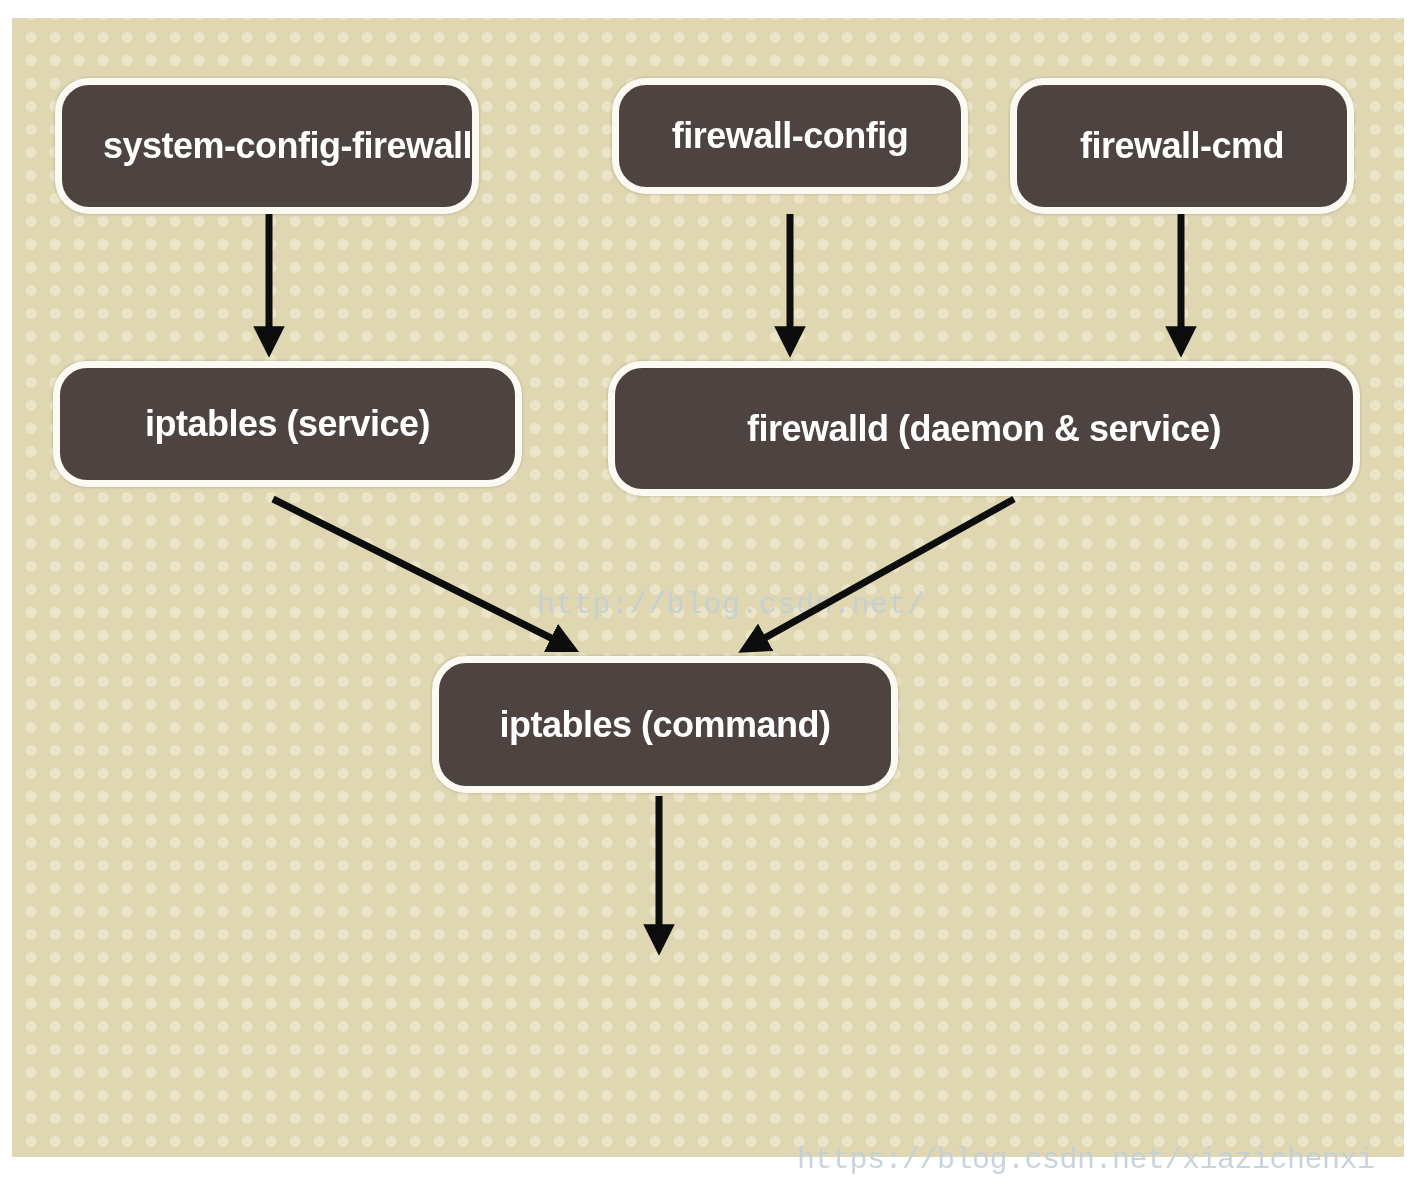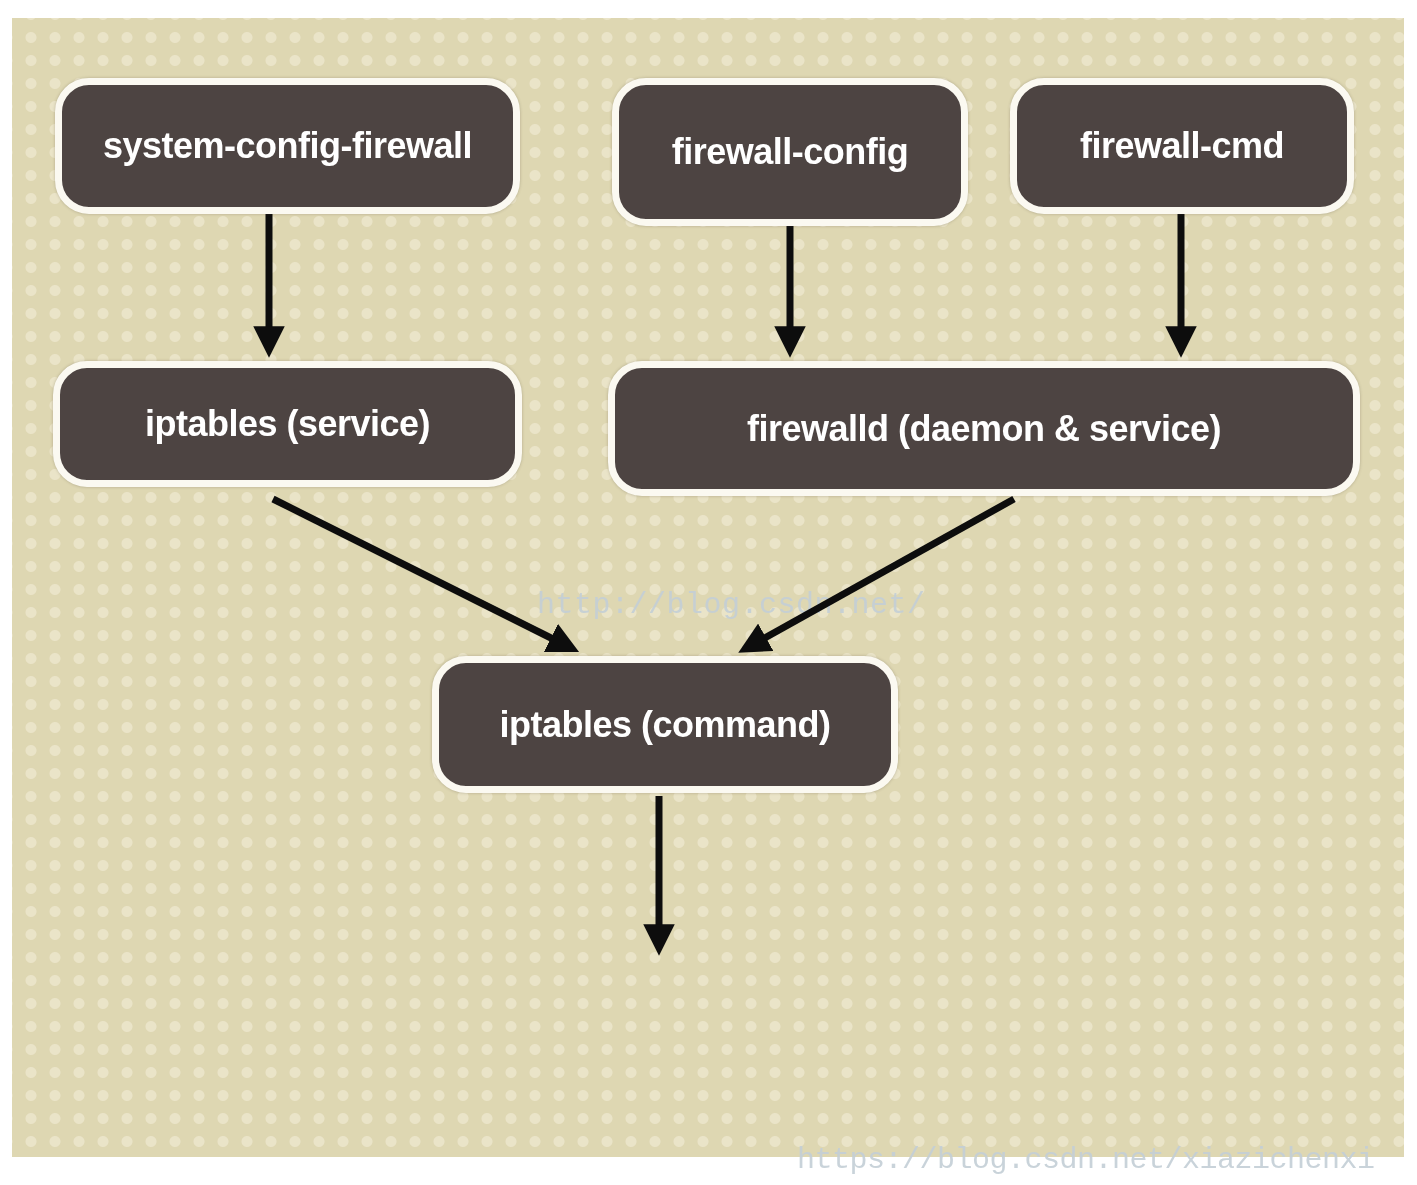--- a/index.html
+++ b/index.html
@@ -33,22 +33,22 @@
     justify-content: center;
     box-shadow: 0 0 3px rgba(90,80,60,0.35);
   }
   .node-label {
     color: var(--node-text, #ffffff);
     font-weight: bold;
     font-size: 36px;
     letter-spacing: -0.5px;
     white-space: nowrap;
   }
-  .n1 { left: 55px;   top: 78px;  width: 465px; height: 136px; }
-  .n2 { left: 612px;  top: 78px;  width: 356px; height: 148px; }
+  .n1 { left: 55px;   top: 78px;  width: 424px; height: 136px; justify-content: flex-end; }
+  .n2 { left: 612px;  top: 78px;  width: 356px; height: 116px; }
   .n3 { left: 1010px; top: 78px;  width: 344px; height: 136px; }
   .n4 { left: 53px;   top: 361px; width: 469px; height: 126px; }
   .n5 { left: 608px;  top: 361px; width: 752px; height: 135px; align-items: center; }
   .n6 { left: 432px;  top: 656px; width: 466px; height: 137px; }
   .n7 { left: 430px;  top: 959px; width: 467px; height: 138px; }
   .arrows {
     position: absolute;
     left: 0; top: 0;
     width: 1417px;
     height: 1185px;

